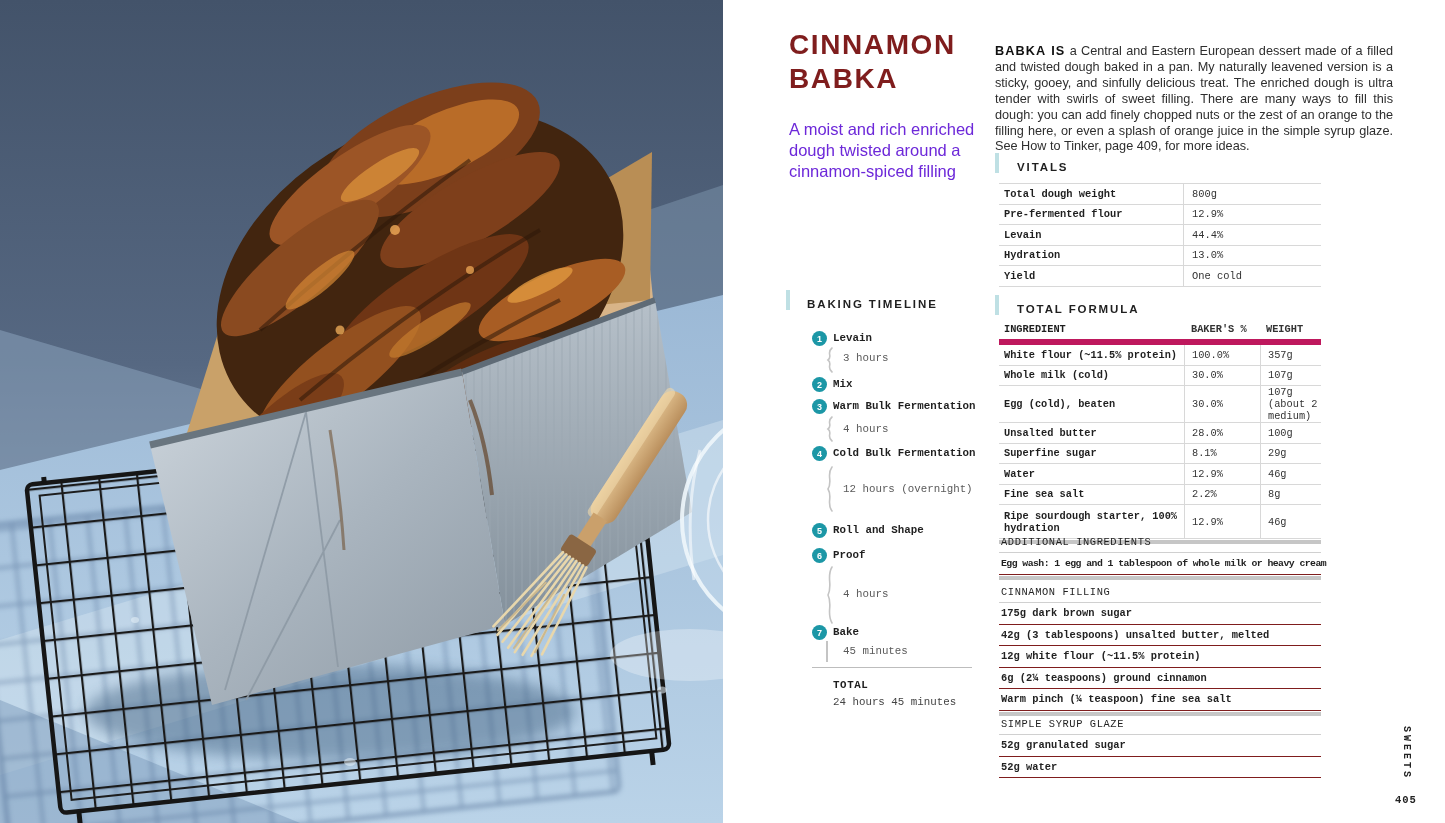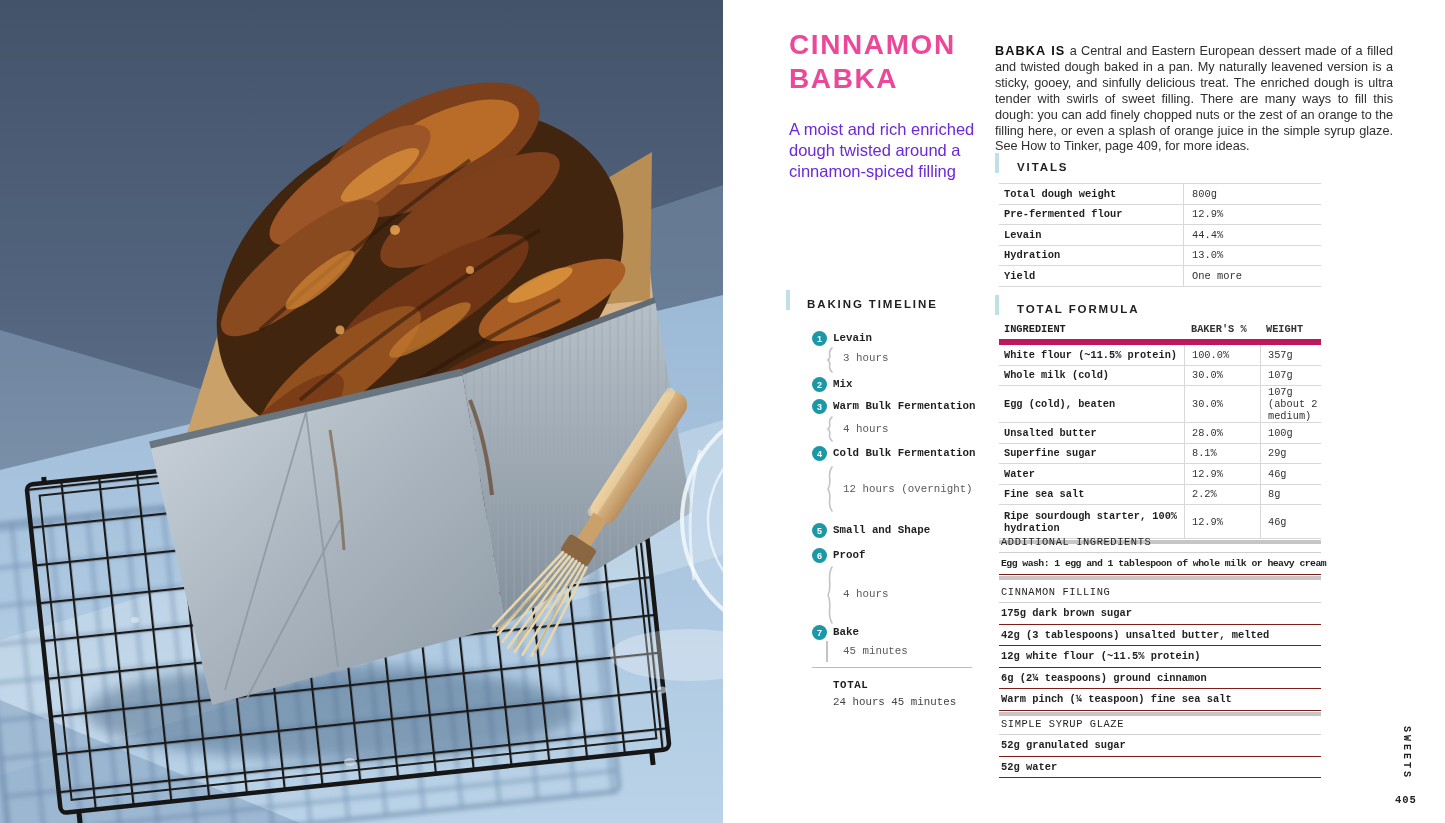--- a/index.html
+++ b/index.html
@@ -9,21 +9,21 @@
   }
   .abs{position:absolute}
   .mono{font-family:"Liberation Mono","DejaVu Sans Mono",monospace}
 
   
   .photo{position:absolute;left:0;top:0;width:723px;height:823px;overflow:hidden}
 
   
   .page{position:absolute;left:723px;top:0;width:722px;height:823px;background:#ffffff}
 
-  .title{font-size:28px;font-weight:bold;letter-spacing:1.6px;line-height:34px;color:#ec4899}
+  .title{font-size:28px;font-weight:bold;letter-spacing:1.6px;line-height:34px;color:#7f1d1d}
   .subtitle{font-size:16.5px;line-height:21px;color:#6d28d9;width:200px}
 
   .intro{width:398px;font-size:12.7px;line-height:15.9px;color:#2e2e2e;text-align:justify}
   .intro .lead{font-weight:bold;letter-spacing:1.1px;color:#111}
 
   .sec-head{display:flex;align-items:flex-end}
   .sec-bar{width:4px;height:20px;background:var(--accent-light,#bfe0e4);margin-right:18px}
   .sec-label{font-size:11.5px;font-weight:bold;letter-spacing:1.9px;color:#1f1f1f}
 
   
@@ -234,21 +234,21 @@
     <div class="vrow">
         <div class="vlabel">Levain</div>
         <div class="vval">44.4%</div>
       </div>
     <div class="vrow">
         <div class="vlabel">Hydration</div>
         <div class="vval">13.0%</div>
       </div>
     <div class="vrow">
         <div class="vlabel">Yield</div>
-        <div class="vval">One more</div>
+        <div class="vval">One cold</div>
       </div>
   </div>
 
   <div class="abs sec-head" style="left:63px;top:290px">
     <div class="sec-bar" style="margin-right:17px"></div>
     <div class="sec-label">BAKING TIMELINE</div>
   </div>
 
   <div class="abs step-num" style="left:89px;top:331px">1</div>
   <div class="abs step-label mono" style="left:110px;top:331px">Levain</div>
@@ -268,21 +268,21 @@
   <div class="abs step-dur mono" style="left:120px;top:423px">4 hours</div>
 
   <div class="abs step-num" style="left:89px;top:446px">4</div>
   <div class="abs step-label mono" style="left:110px;top:446px">Cold Bulk Fermentation</div>
   <svg class="abs" style="left:100px;top:466px" width="12" height="46">
       <path class="bracepath" d="M9 1 C3 9,10 15,5 23 C10 31,3 37,9 45"></path>
     </svg>
   <div class="abs step-dur mono" style="left:120px;top:483px">12 hours (overnight)</div>
 
   <div class="abs step-num" style="left:89px;top:523px">5</div>
-  <div class="abs step-label mono" style="left:110px;top:523px">Small and Shape</div>
+  <div class="abs step-label mono" style="left:110px;top:523px">Roll and Shape</div>
 
   <div class="abs step-num" style="left:89px;top:548px">6</div>
   <div class="abs step-label mono" style="left:110px;top:548px">Proof</div>
   <svg class="abs" style="left:100px;top:566px" width="12" height="58">
       <path class="bracepath" d="M9 1 C3 11,10 19,5 29 C10 39,3 47,9 57"></path>
     </svg>
   <div class="abs step-dur mono" style="left:120px;top:588px">4 hours</div>
 
   <div class="abs step-num" style="left:89px;top:625px">7</div>
   <div class="abs step-label mono" style="left:110px;top:625px">Bake</div>

